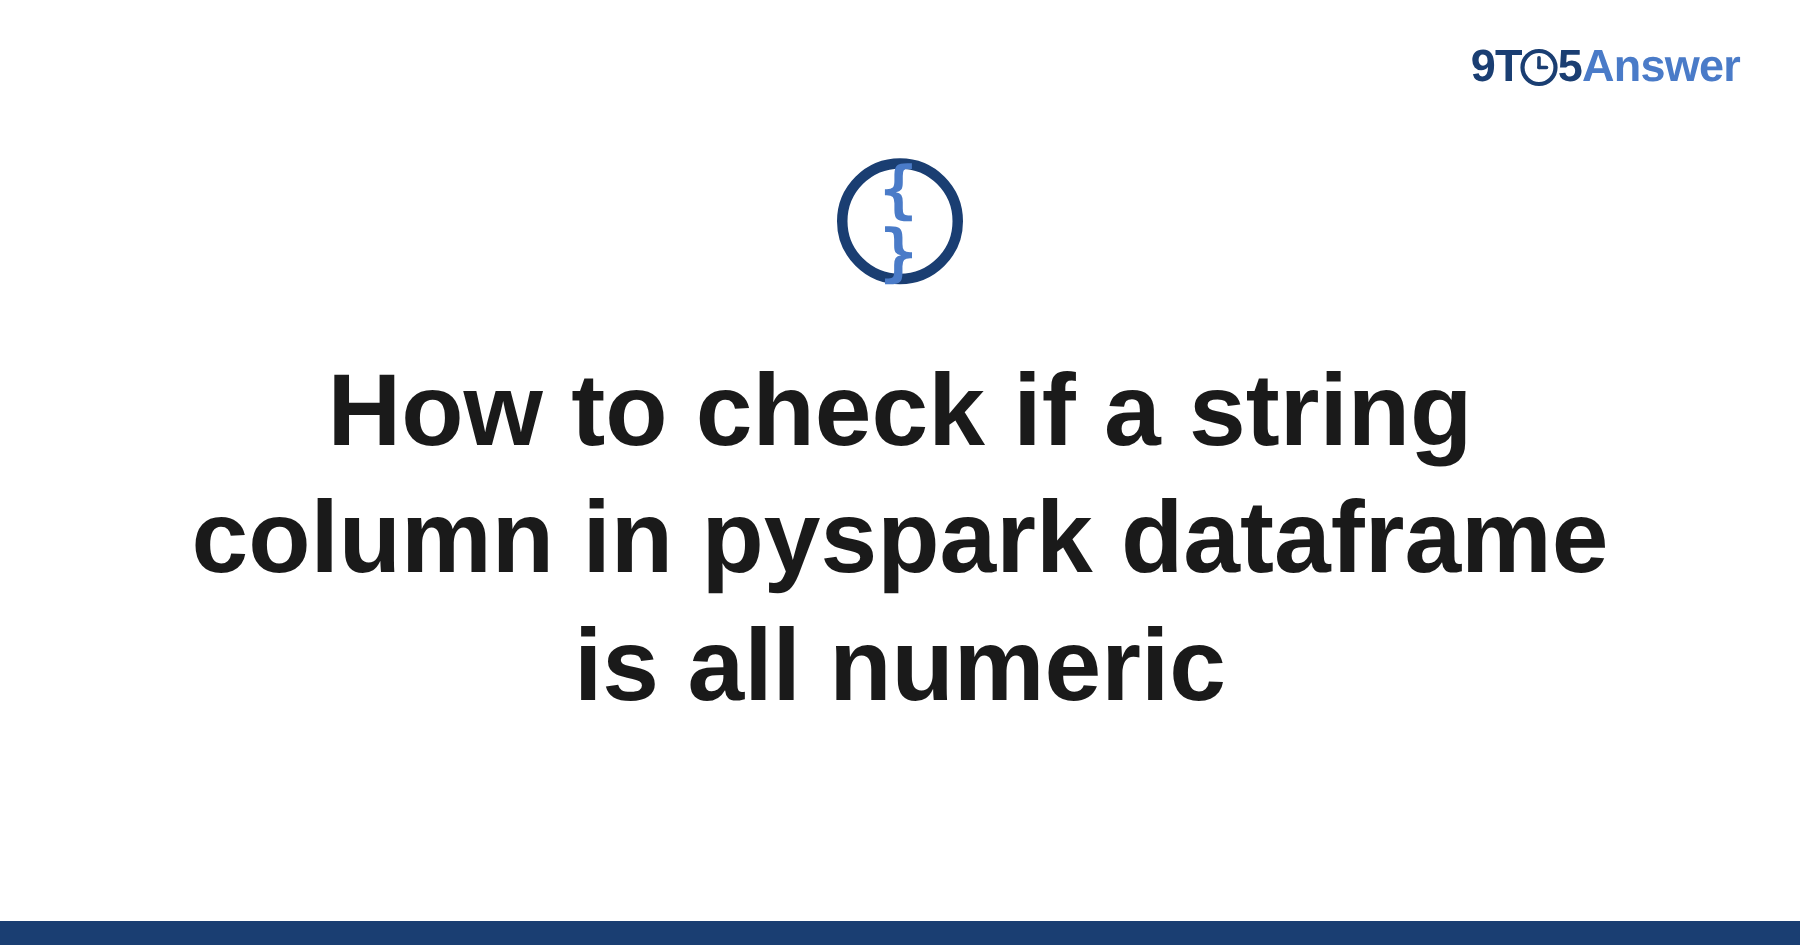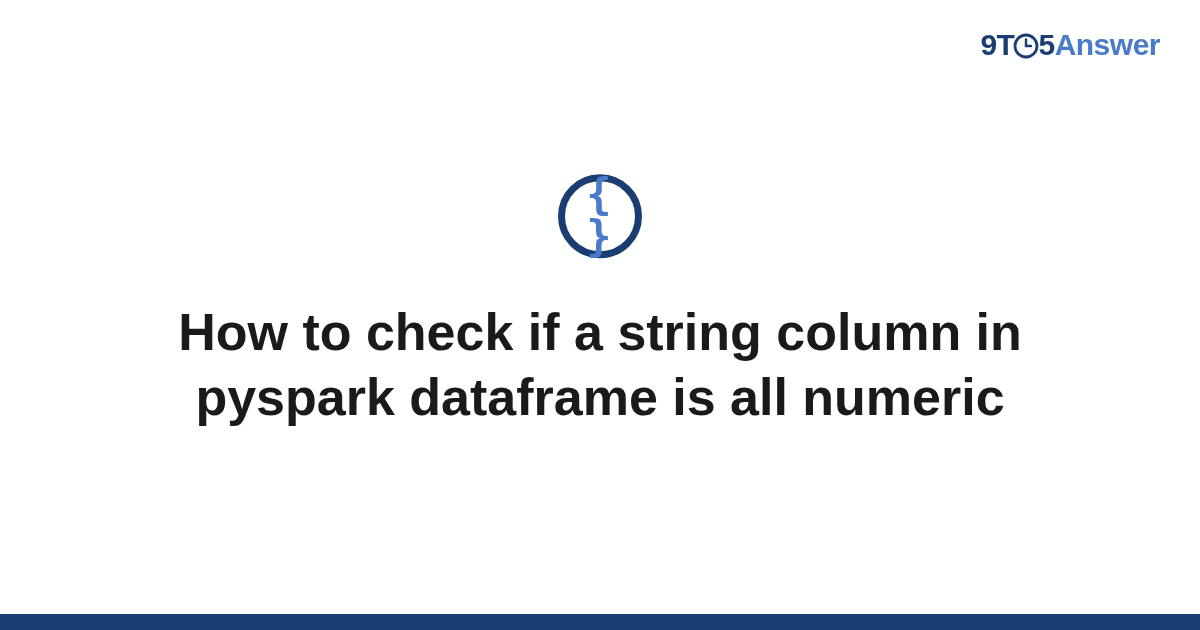--- a/index.html
+++ b/index.html
@@ -66,21 +66,21 @@
     }
     .category-icon .braces {
       font-size: 42px;
       font-weight: 700;
       color: #4a7bc8;
       font-family: "Consolas", "Monaco", monospace;
       letter-spacing: 2px;
       line-height: 1;
     }
     .title {
-      font-size: 52px;
+      font-size: 68px;
       font-weight: 700;
       color: #1a1a1a;
       line-height: 1.25;
       max-width: 1000px;
       margin: 0 auto;
     }
     .footer-bar {
       position: absolute;
       bottom: 0;
       left: 0;

